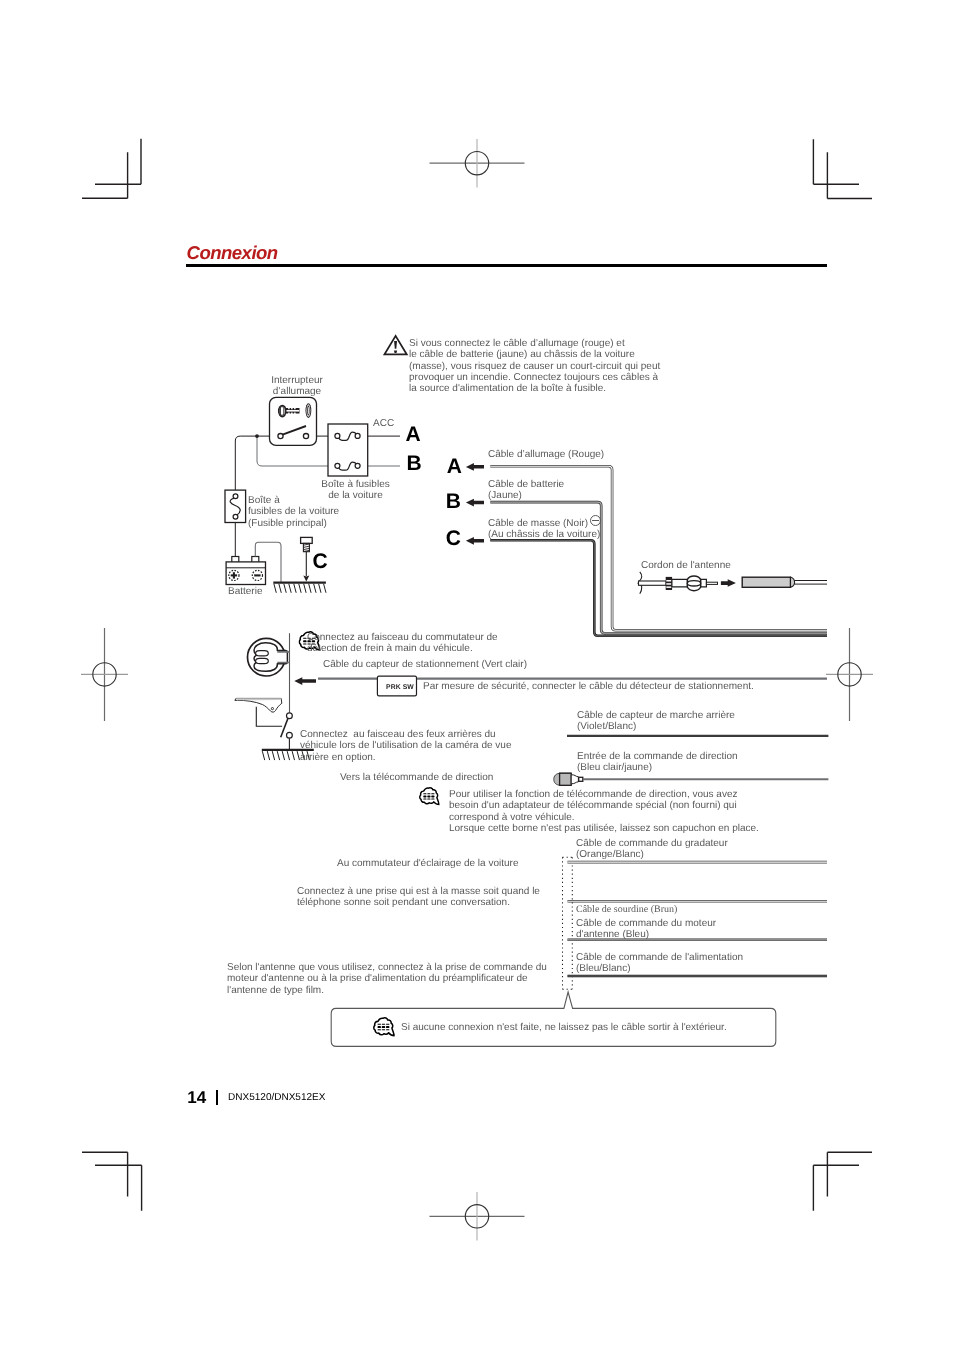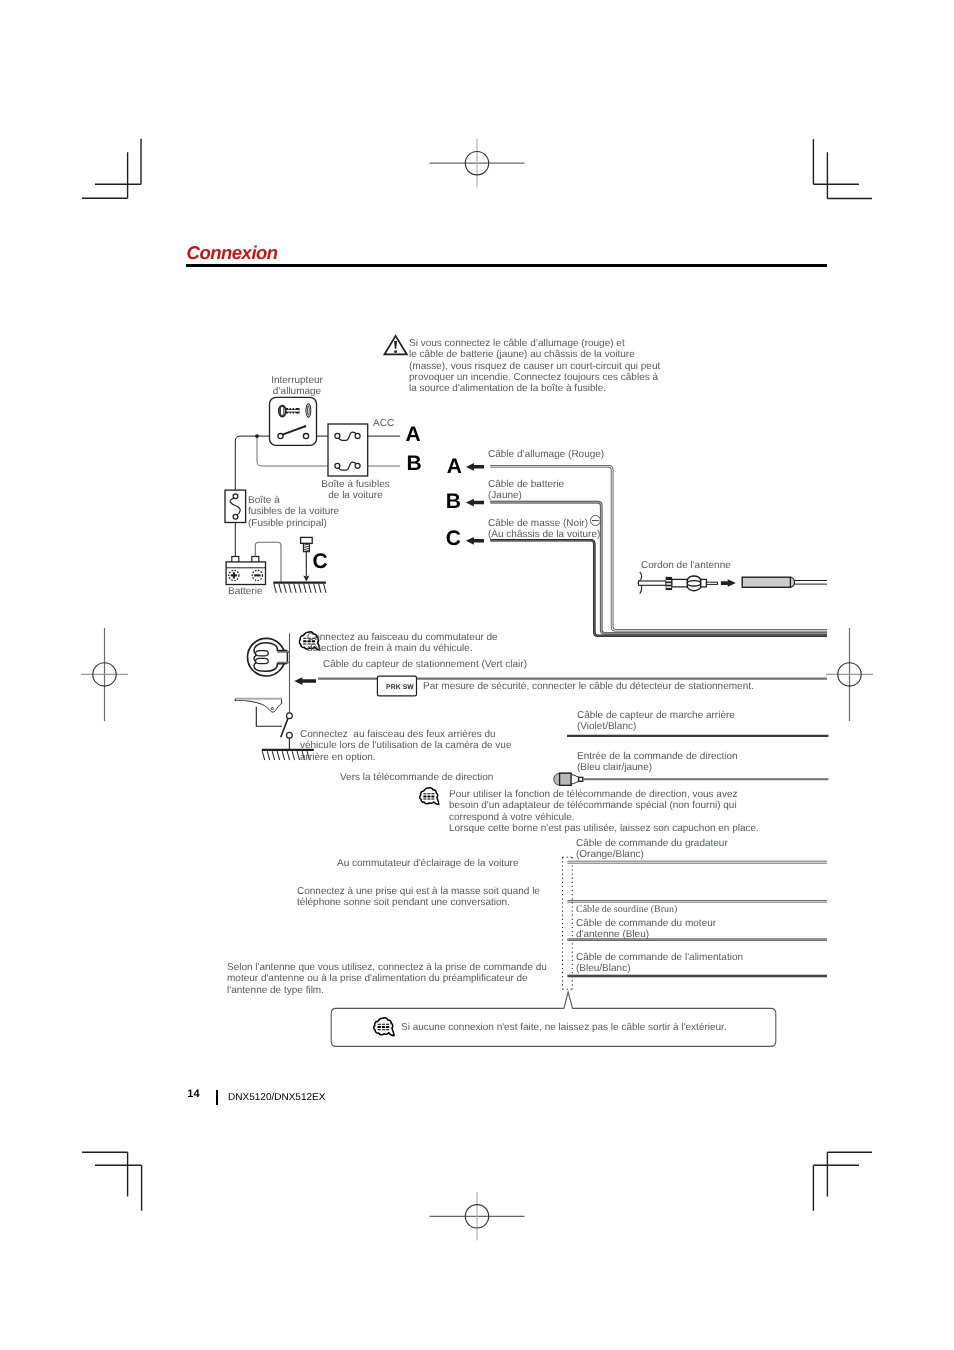--- a/index.html
+++ b/index.html
@@ -9,21 +9,21 @@
        -webkit-font-smoothing:antialiased;text-rendering:geometricPrecision;}
   .page{position:absolute;left:0;top:0;width:954px;height:1350px;background:#fff;}
   svg.layer{position:absolute;left:0;top:0;width:954px;height:1350px;overflow:visible;}
   .txt{position:absolute;white-space:pre;will-change:transform;color:#58595b;font-size:10px;line-height:11.33px;}
   .c{text-align:center;}
   .r{text-align:left;}
   #title{position:absolute;left:186.5px;top:242.3px;font-size:18.6px;font-style:italic;
          font-weight:bold;color:#b91c1c;letter-spacing:-0.55px;}
   #titlerule{position:absolute;left:186px;top:264px;width:641px;height:3px;background:#000;}
   .bigletter{position:absolute;font-size:21px;font-weight:bold;color:#000;line-height:1;}
-  #pgnum{position:absolute;left:187.3px;top:1089.1px;font-size:11px;font-weight:bold;color:#000;line-height:1;}
+  #pgnum{position:absolute;left:187.3px;top:1089.1px;font-size:17px;font-weight:bold;color:#000;line-height:1;}
   #pgsep{position:absolute;left:216.3px;top:1089.8px;width:1.4px;height:14.9px;background:#000;}
   #pgmodel{position:absolute;left:228.1px;top:1093.1px;font-size:10px;color:#000;line-height:1;}
   .gnd-sym{display:inline-block;width:9px;height:9px;border:0.9px solid #58595b;border-radius:50%;
            position:relative;margin-left:1.9px;top:0.3px;vertical-align:baseline;}
   .gnd-sym::before{content:"";position:absolute;left:1.3px;top:3.6px;width:6.4px;height:1.1px;background:#58595b;}
 </style>
 </head>
 <body>
 
 <div class="page">

